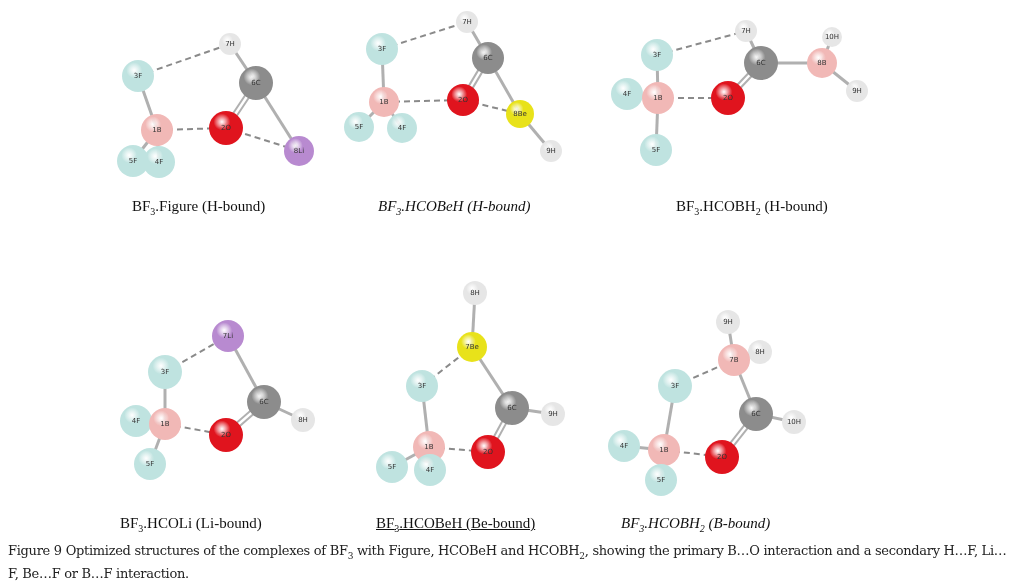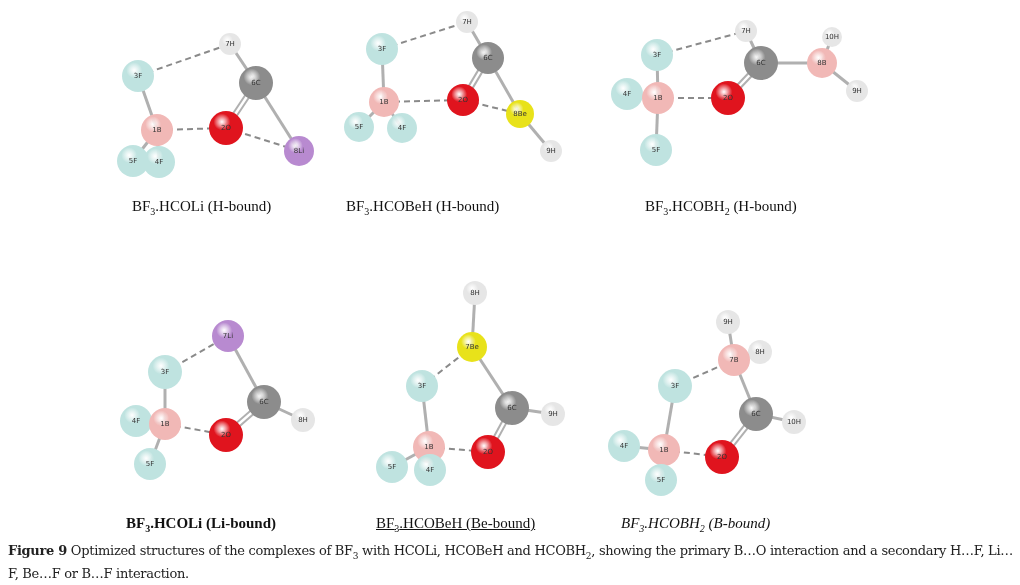--- a/index.html
+++ b/index.html
@@ -1,20 +1,20 @@
 <!DOCTYPE html>
 <html><head>
 <meta charset="utf-8">
 <style>
   html, body { margin:0; padding:0; background:#ffffff; }
   body { width:1020px; height:585px; position:relative; overflow:hidden; font-family:"Liberation Serif", serif; color:#111; }
   .caption-label { position:absolute; font-family:"Liberation Serif", serif; font-size:15px; white-space:nowrap; color:#111; }
   .atom-text { font-family:"DejaVu Sans", sans-serif; font-size:7px; fill:#333; text-anchor:middle; dominant-baseline:central; }
   .fig-caption { position:absolute; left:8px; top:542px; width:1005px; font-family:"DejaVu Serif", serif; font-size:13px; line-height:17px; color:#222; letter-spacing:-0.3px; }
-  .fig-caption b { font-weight:bold; }
+  .fig-caption b { font-weight:normal; }
 </style>
 </head>
 <body>
 
 <div id="figure"><svg width="1020" height="540">
       <defs>
         <radialGradient id="grad-F" cx="0.38" cy="0.32" r="0.7">
           <stop offset="0" stop-color="#ffffff" stop-opacity="0.85"></stop>
           <stop offset="0.35" stop-color="#bfe3e0"></stop>
           <stop offset="1" stop-color="#bfe3e0" stop-opacity="1"></stop>
@@ -228,21 +228,21 @@
         <circle cx="664" cy="450" r="16" fill="url(#grad-B)"></circle>
         <text x="664" y="450" class="atom-text">1B</text>
         <circle cx="722" cy="457" r="17" fill="url(#grad-O)"></circle>
         <text x="722" y="457" class="atom-text">2O</text>
         <circle cx="661" cy="480" r="16" fill="url(#grad-F)"></circle>
         <text x="661" y="480" class="atom-text">5F</text>
       </g>
     </svg></div>
 
 <div class="fig-caption">
-  <b>Figure 9</b><span> Optimized structures of the complexes of BF</span><sub style="font-size:9px">3</sub><span> with HCOLi, HCOBeH and HCOBH</span><sub style="font-size:9px">2</sub><span>, showing the primary B…O interaction and a secondary H…F, Li…F, Be…F or B…F interaction.</span>
+  <b>Figure 9</b><span> Optimized structures of the complexes of BF</span><sub style="font-size:9px">3</sub><span> with Figure, HCOBeH and HCOBH</span><sub style="font-size:9px">2</sub><span>, showing the primary B…O interaction and a secondary H…F, Li…F, Be…F or B…F interaction.</span>
 </div>
 
-<div class="caption-label" style="left: 132px; top: 198px;"><span>BF</span><sub style="font-size: 10px;">3</sub><span>.HCOLi (H-bound)</span></div>
-<div class="caption-label" style="left: 346px; top: 198px;"><span>BF</span><sub style="font-size: 10px;">3</sub><span>.HCOBeH (H-bound)</span></div>
-<div class="caption-label" style="left: 645px; top: 198px;"><span>BF</span><sub style="font-size: 10px;">3</sub><span>.HCOBH</span><sub style="font-size: 10px;">2</sub><span> (H-bound)</span></div>
-<div class="caption-label" style="left: 126px; top: 515px; font-weight: bold;"><span>BF</span><sub style="font-size: 10px;">3</sub><span>.HCOLi (Li-bound)</span></div>
+<div class="caption-label" style="left: 132px; top: 198px;"><span>BF</span><sub style="font-size: 10px;">3</sub><span>.Figure (H-bound)</span></div>
+<div class="caption-label" style="left: 378px; top: 198px; font-style: italic;"><span>BF</span><sub style="font-size: 10px;">3</sub><span>.HCOBeH (H-bound)</span></div>
+<div class="caption-label" style="left: 676px; top: 198px;"><span>BF</span><sub style="font-size: 10px;">3</sub><span>.HCOBH</span><sub style="font-size: 10px;">2</sub><span> (H-bound)</span></div>
+<div class="caption-label" style="left: 120px; top: 515px;"><span>BF</span><sub style="font-size: 10px;">3</sub><span>.HCOLi (Li-bound)</span></div>
 <div class="caption-label" style="left: 376px; top: 515px; text-decoration: underline;"><span>BF</span><sub style="font-size: 10px;">3</sub><span>.HCOBeH (Be-bound)</span></div>
 <div class="caption-label" style="left: 621px; top: 515px; font-style: italic;"><span>BF</span><sub style="font-size: 10px;">3</sub><span>.HCOBH</span><sub style="font-size: 10px;">2</sub><span> (B-bound)</span></div>
 
 </body></html>

